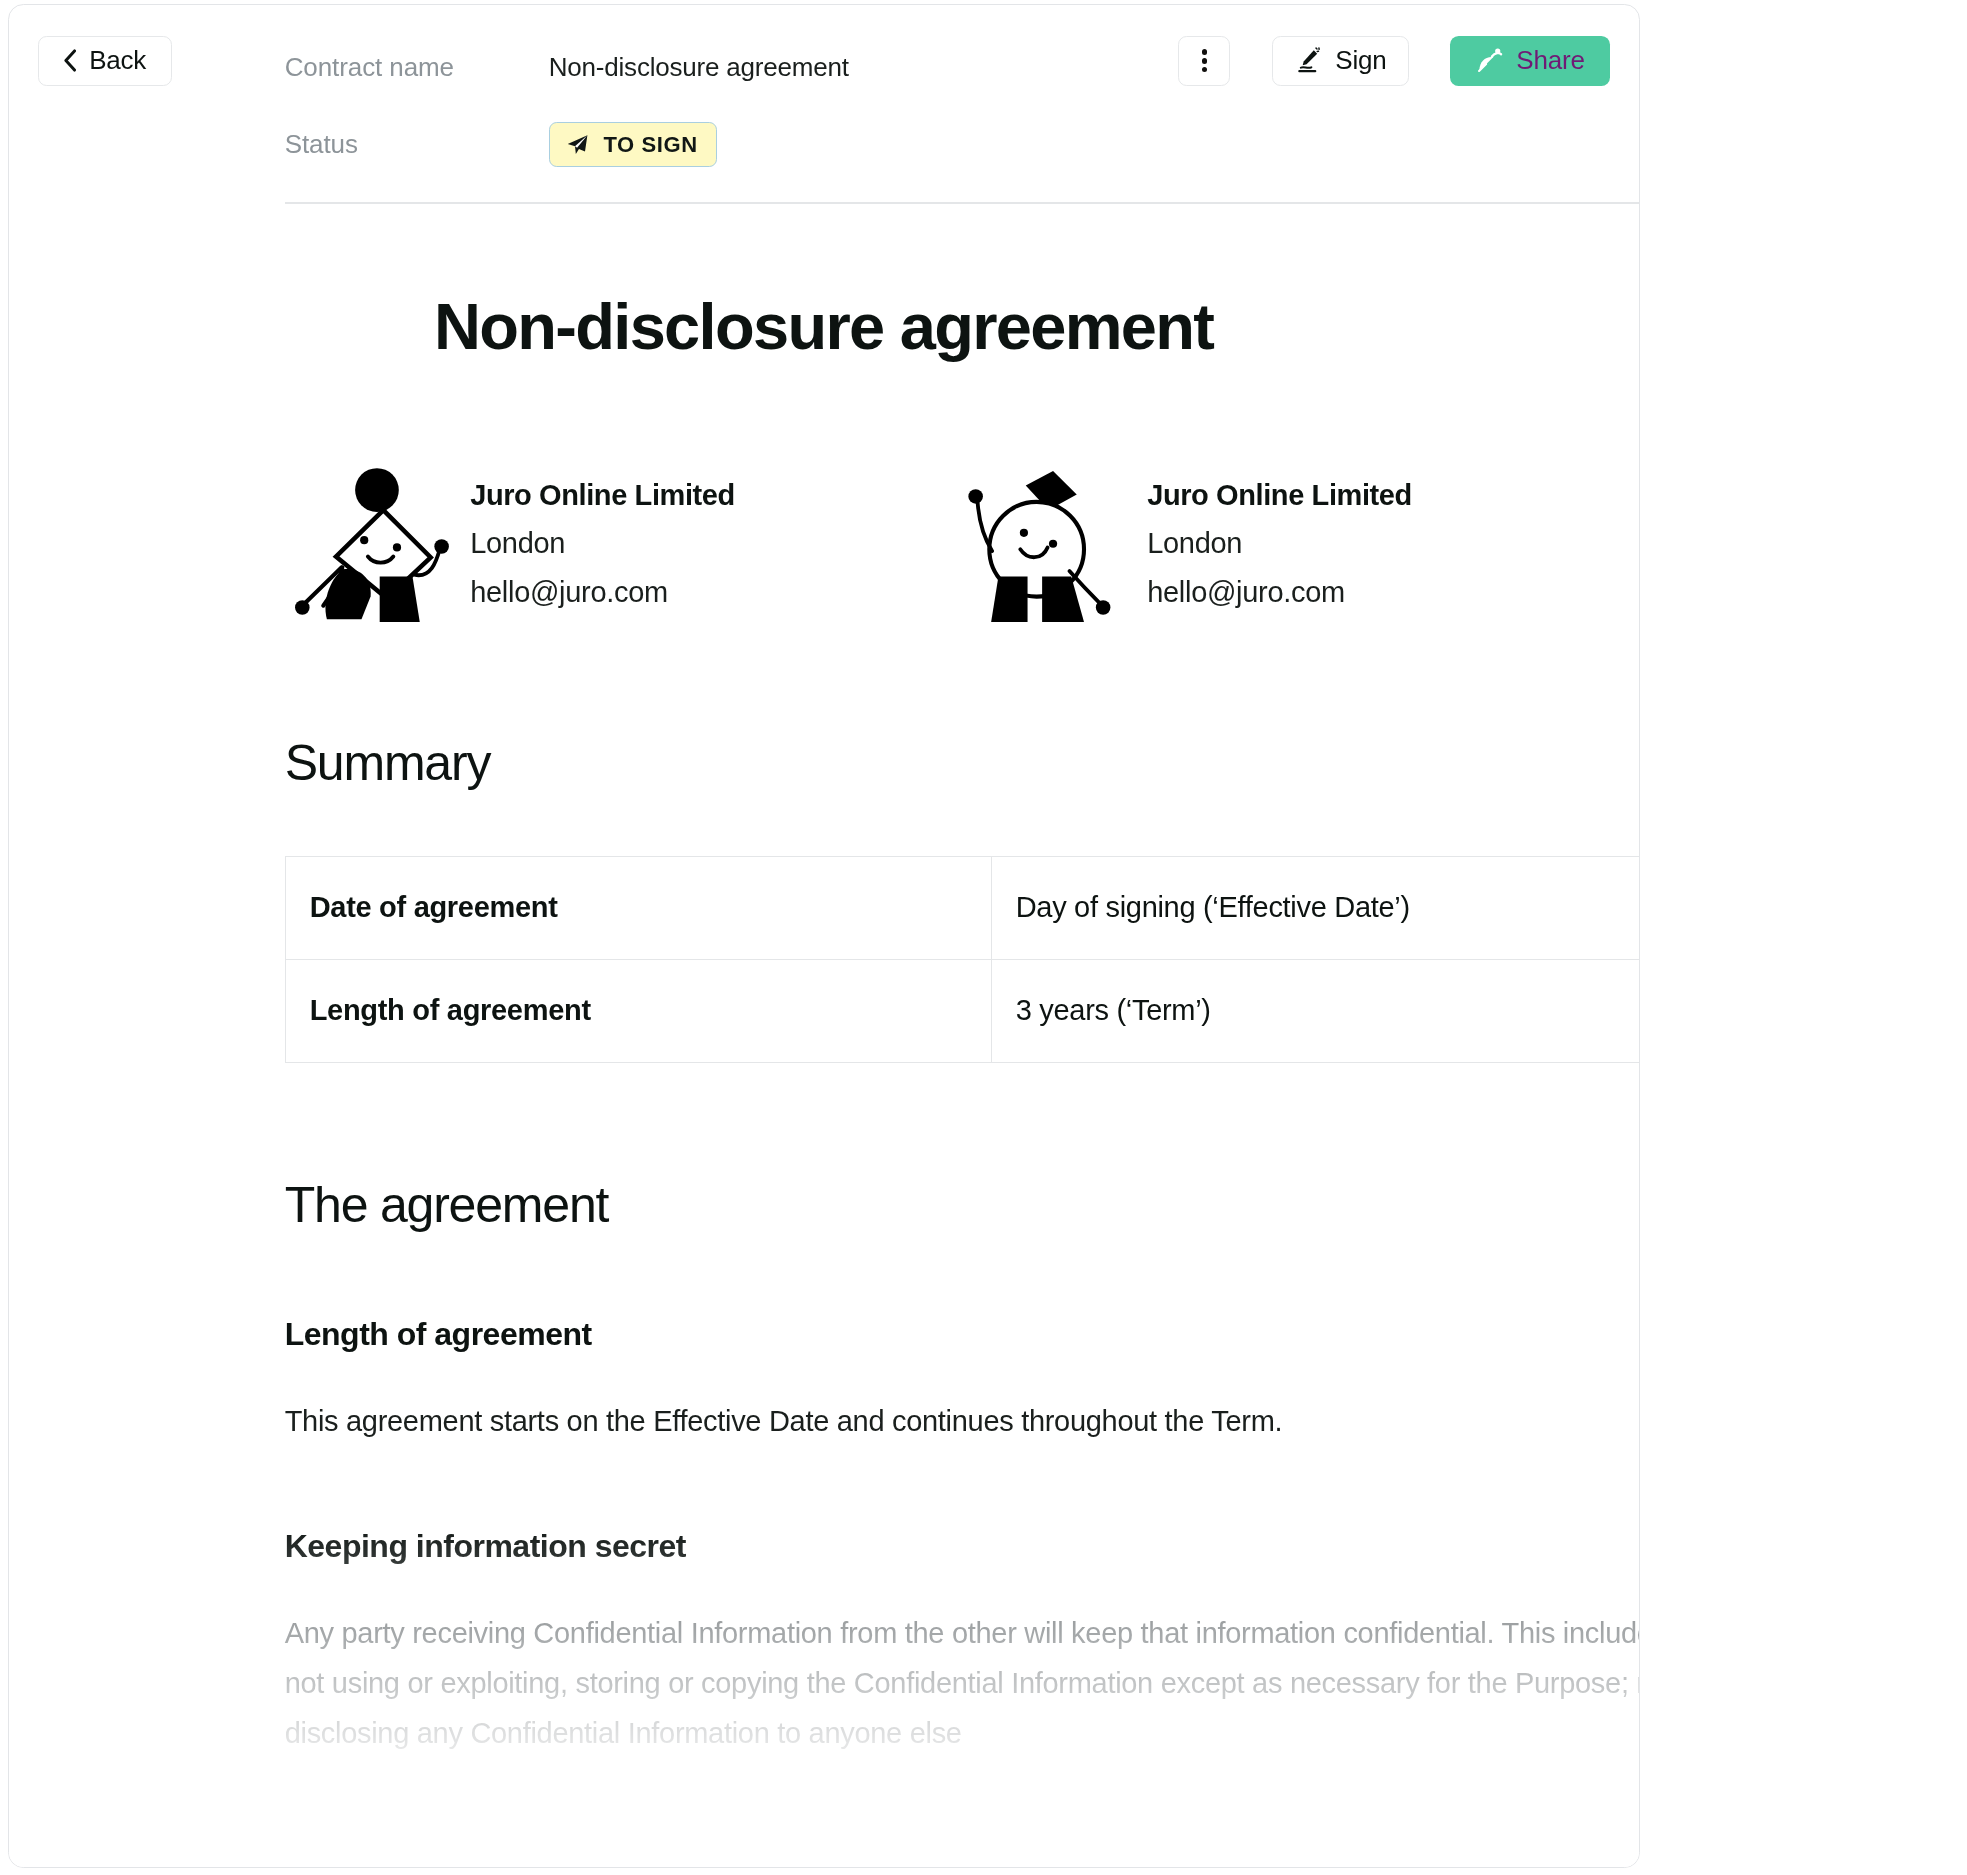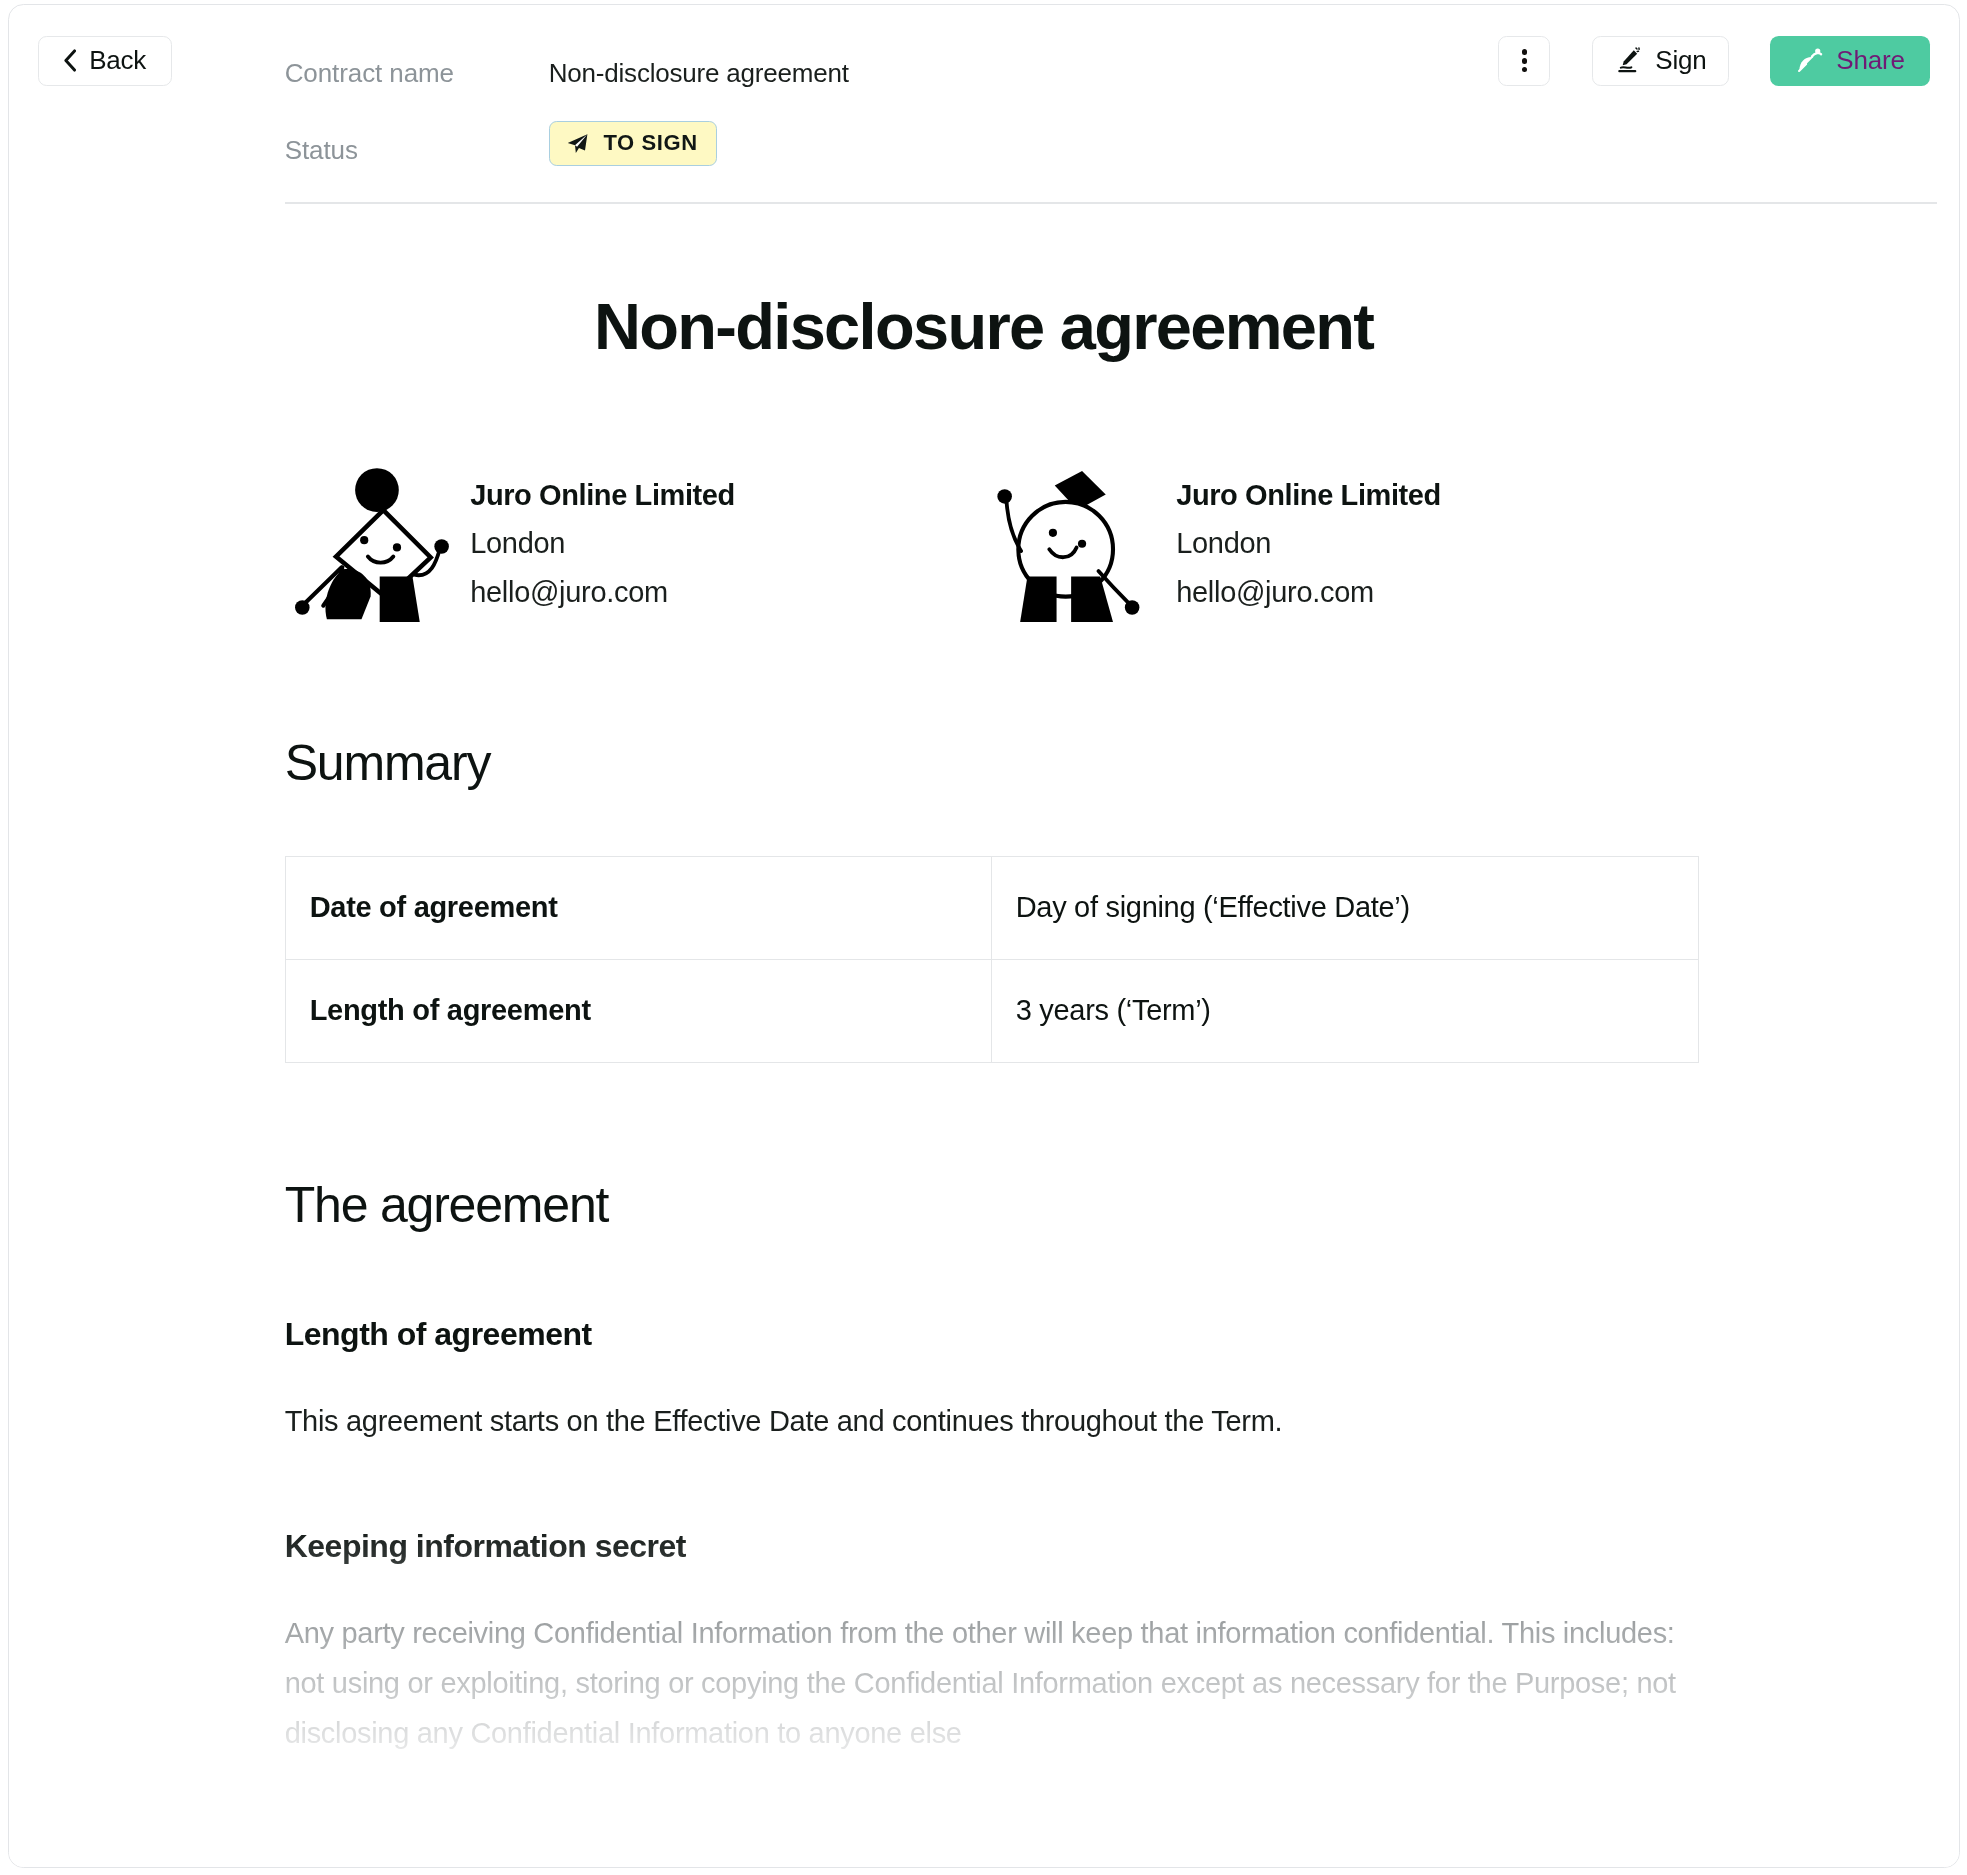--- a/index.html
+++ b/index.html
@@ -9,21 +9,21 @@
     height: 1875px;
     background: #ffffff;
     font-family: "Liberation Sans", sans-serif;
     -webkit-font-smoothing: antialiased;
   }
 
   .app-card {
     position: absolute;
     left: 7.7px;
     top: 3.8px;
-    width: 1952px;
+    width: 1632px;
     height: 1864px;
     background: #ffffff;
     border: 1px solid #e3e5e8;
     border-radius: 15.4px;
     overflow: hidden;
   }
 
   
   .header {
     position: absolute;
@@ -55,21 +55,21 @@
     letter-spacing: -0.2px;
   }
 
   .meta-grid {
     position: absolute;
     left: 276px;
     top: 42px;
   }
   .meta-row {
     display: flex;
-    align-items: flex-end;
+    align-items: center;
     height: 42px;
   }
   .meta-row.second { margin-top: 35px; }
   .meta-label {
     width: 264px;
     font-size: 26px;
     color: #8d9499;
     letter-spacing: -0.1px;
   }
   .meta-value {

